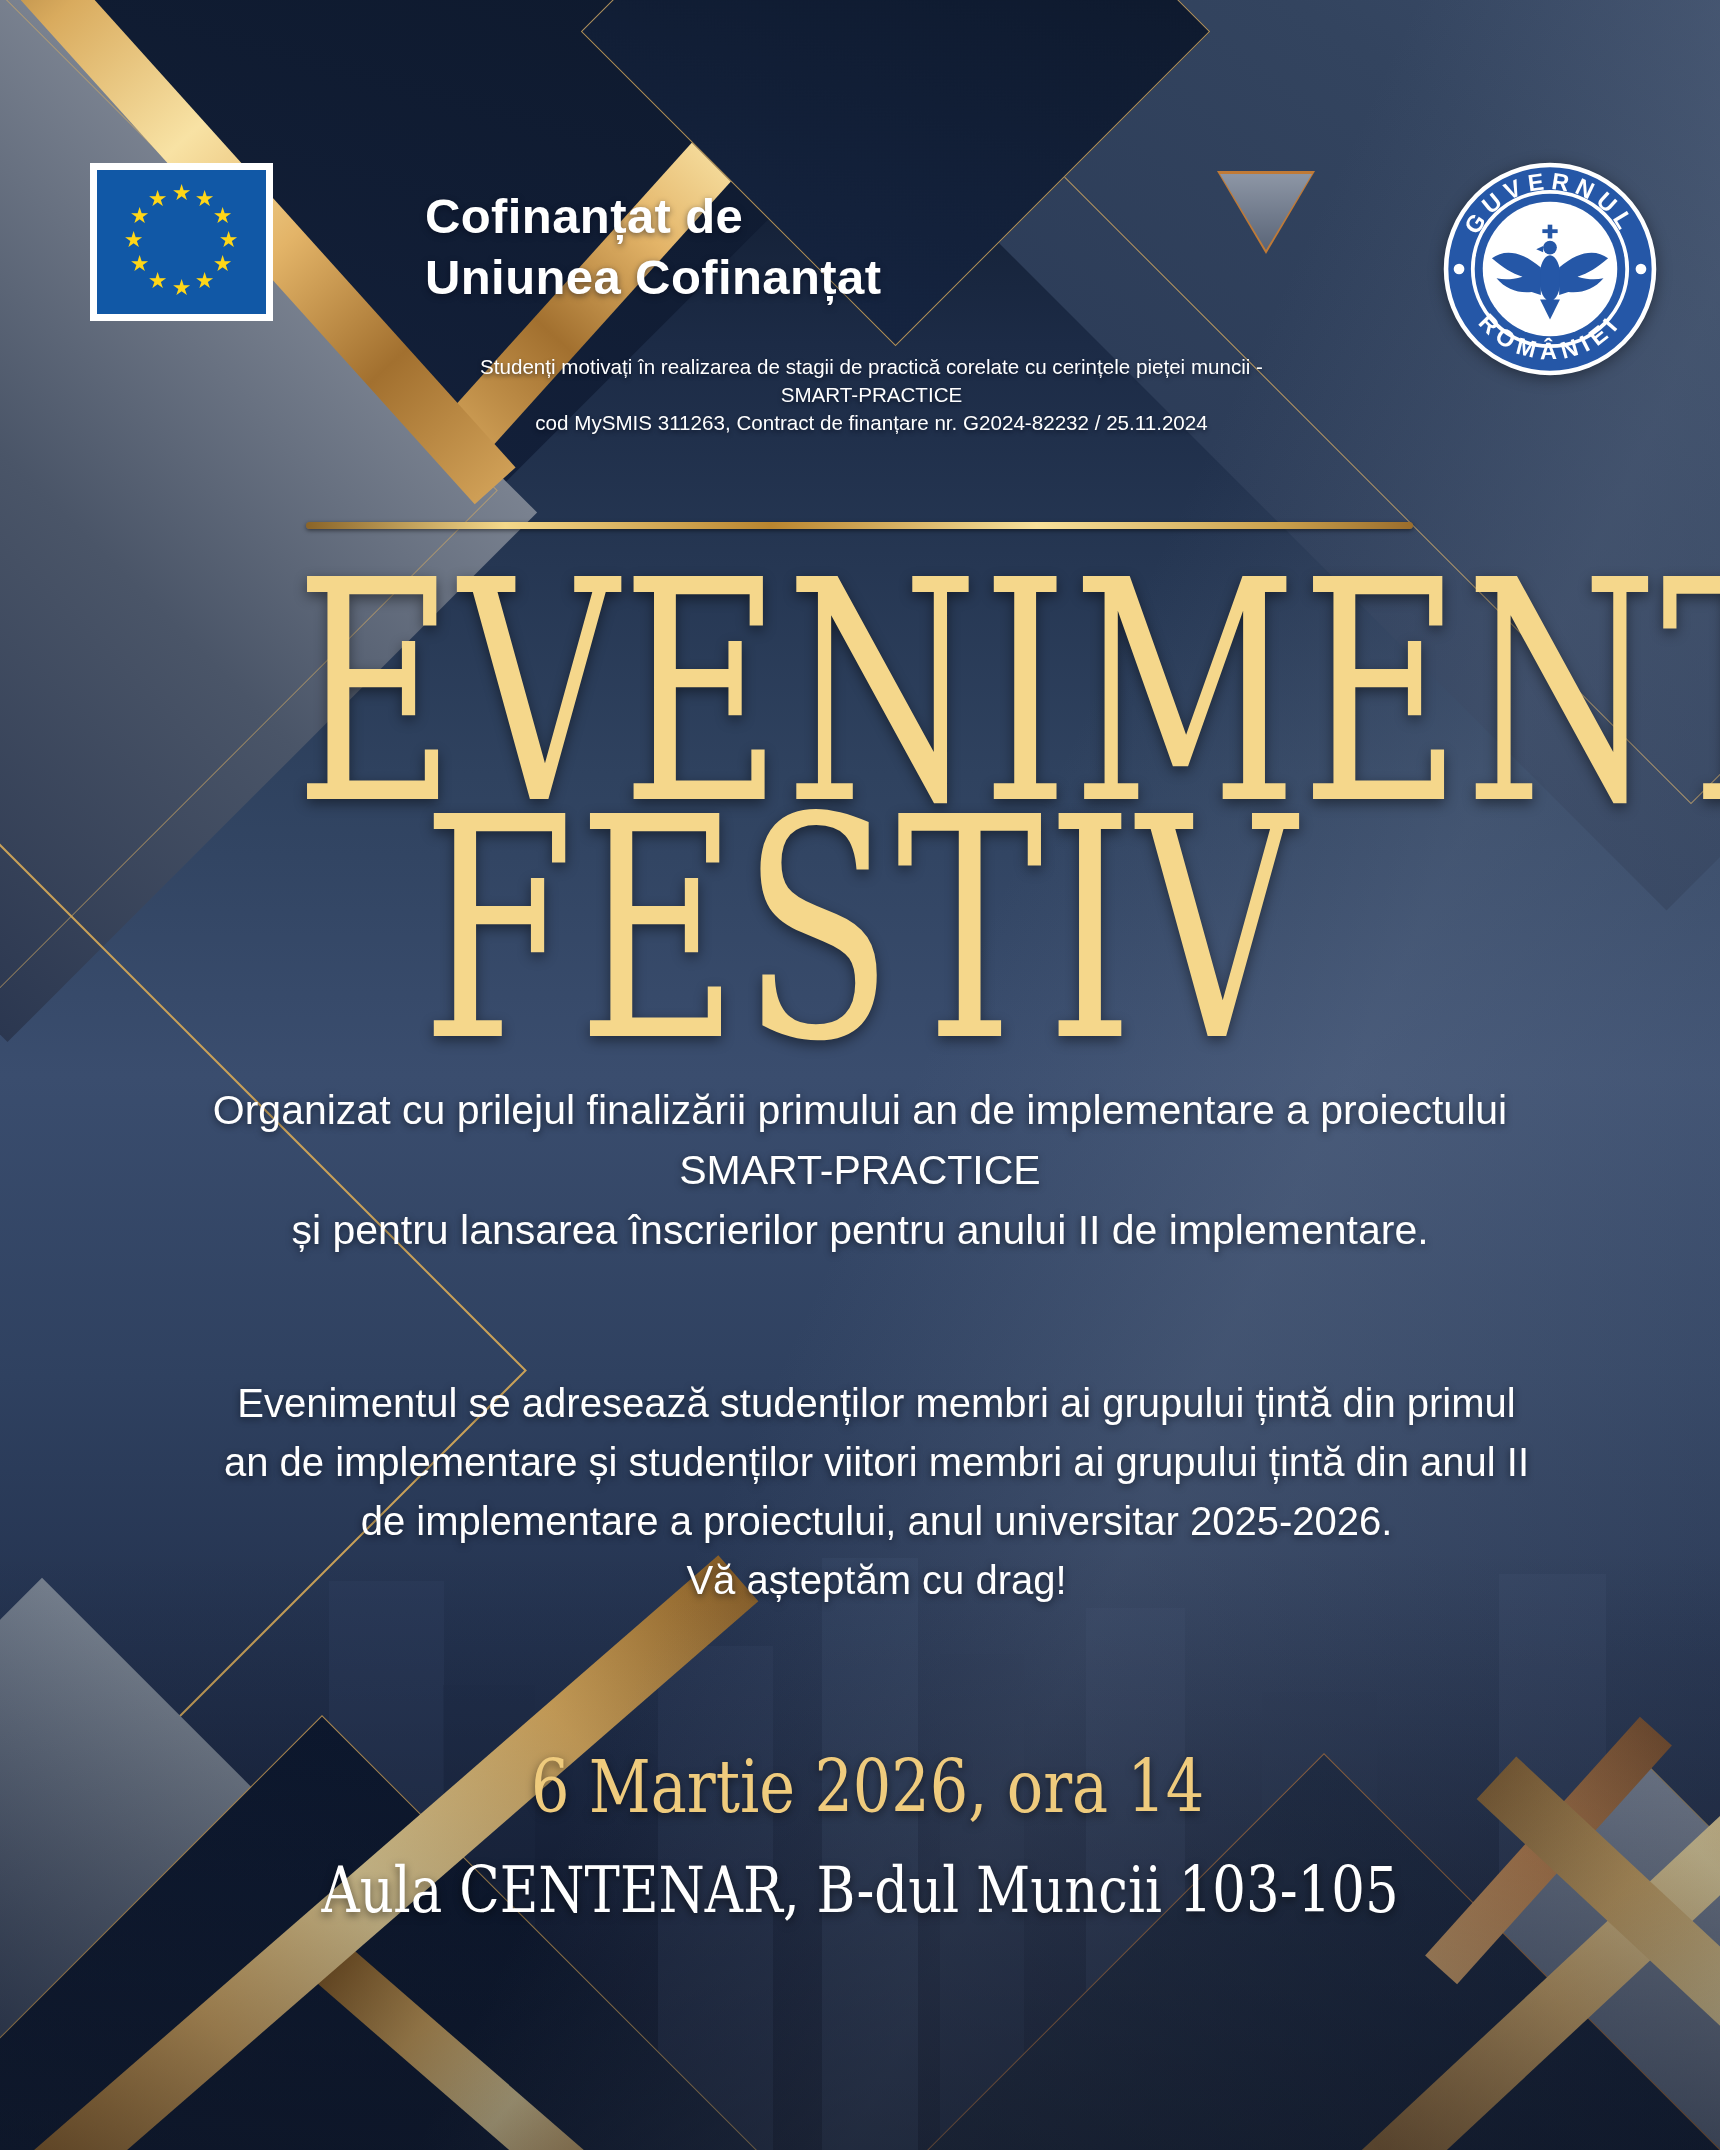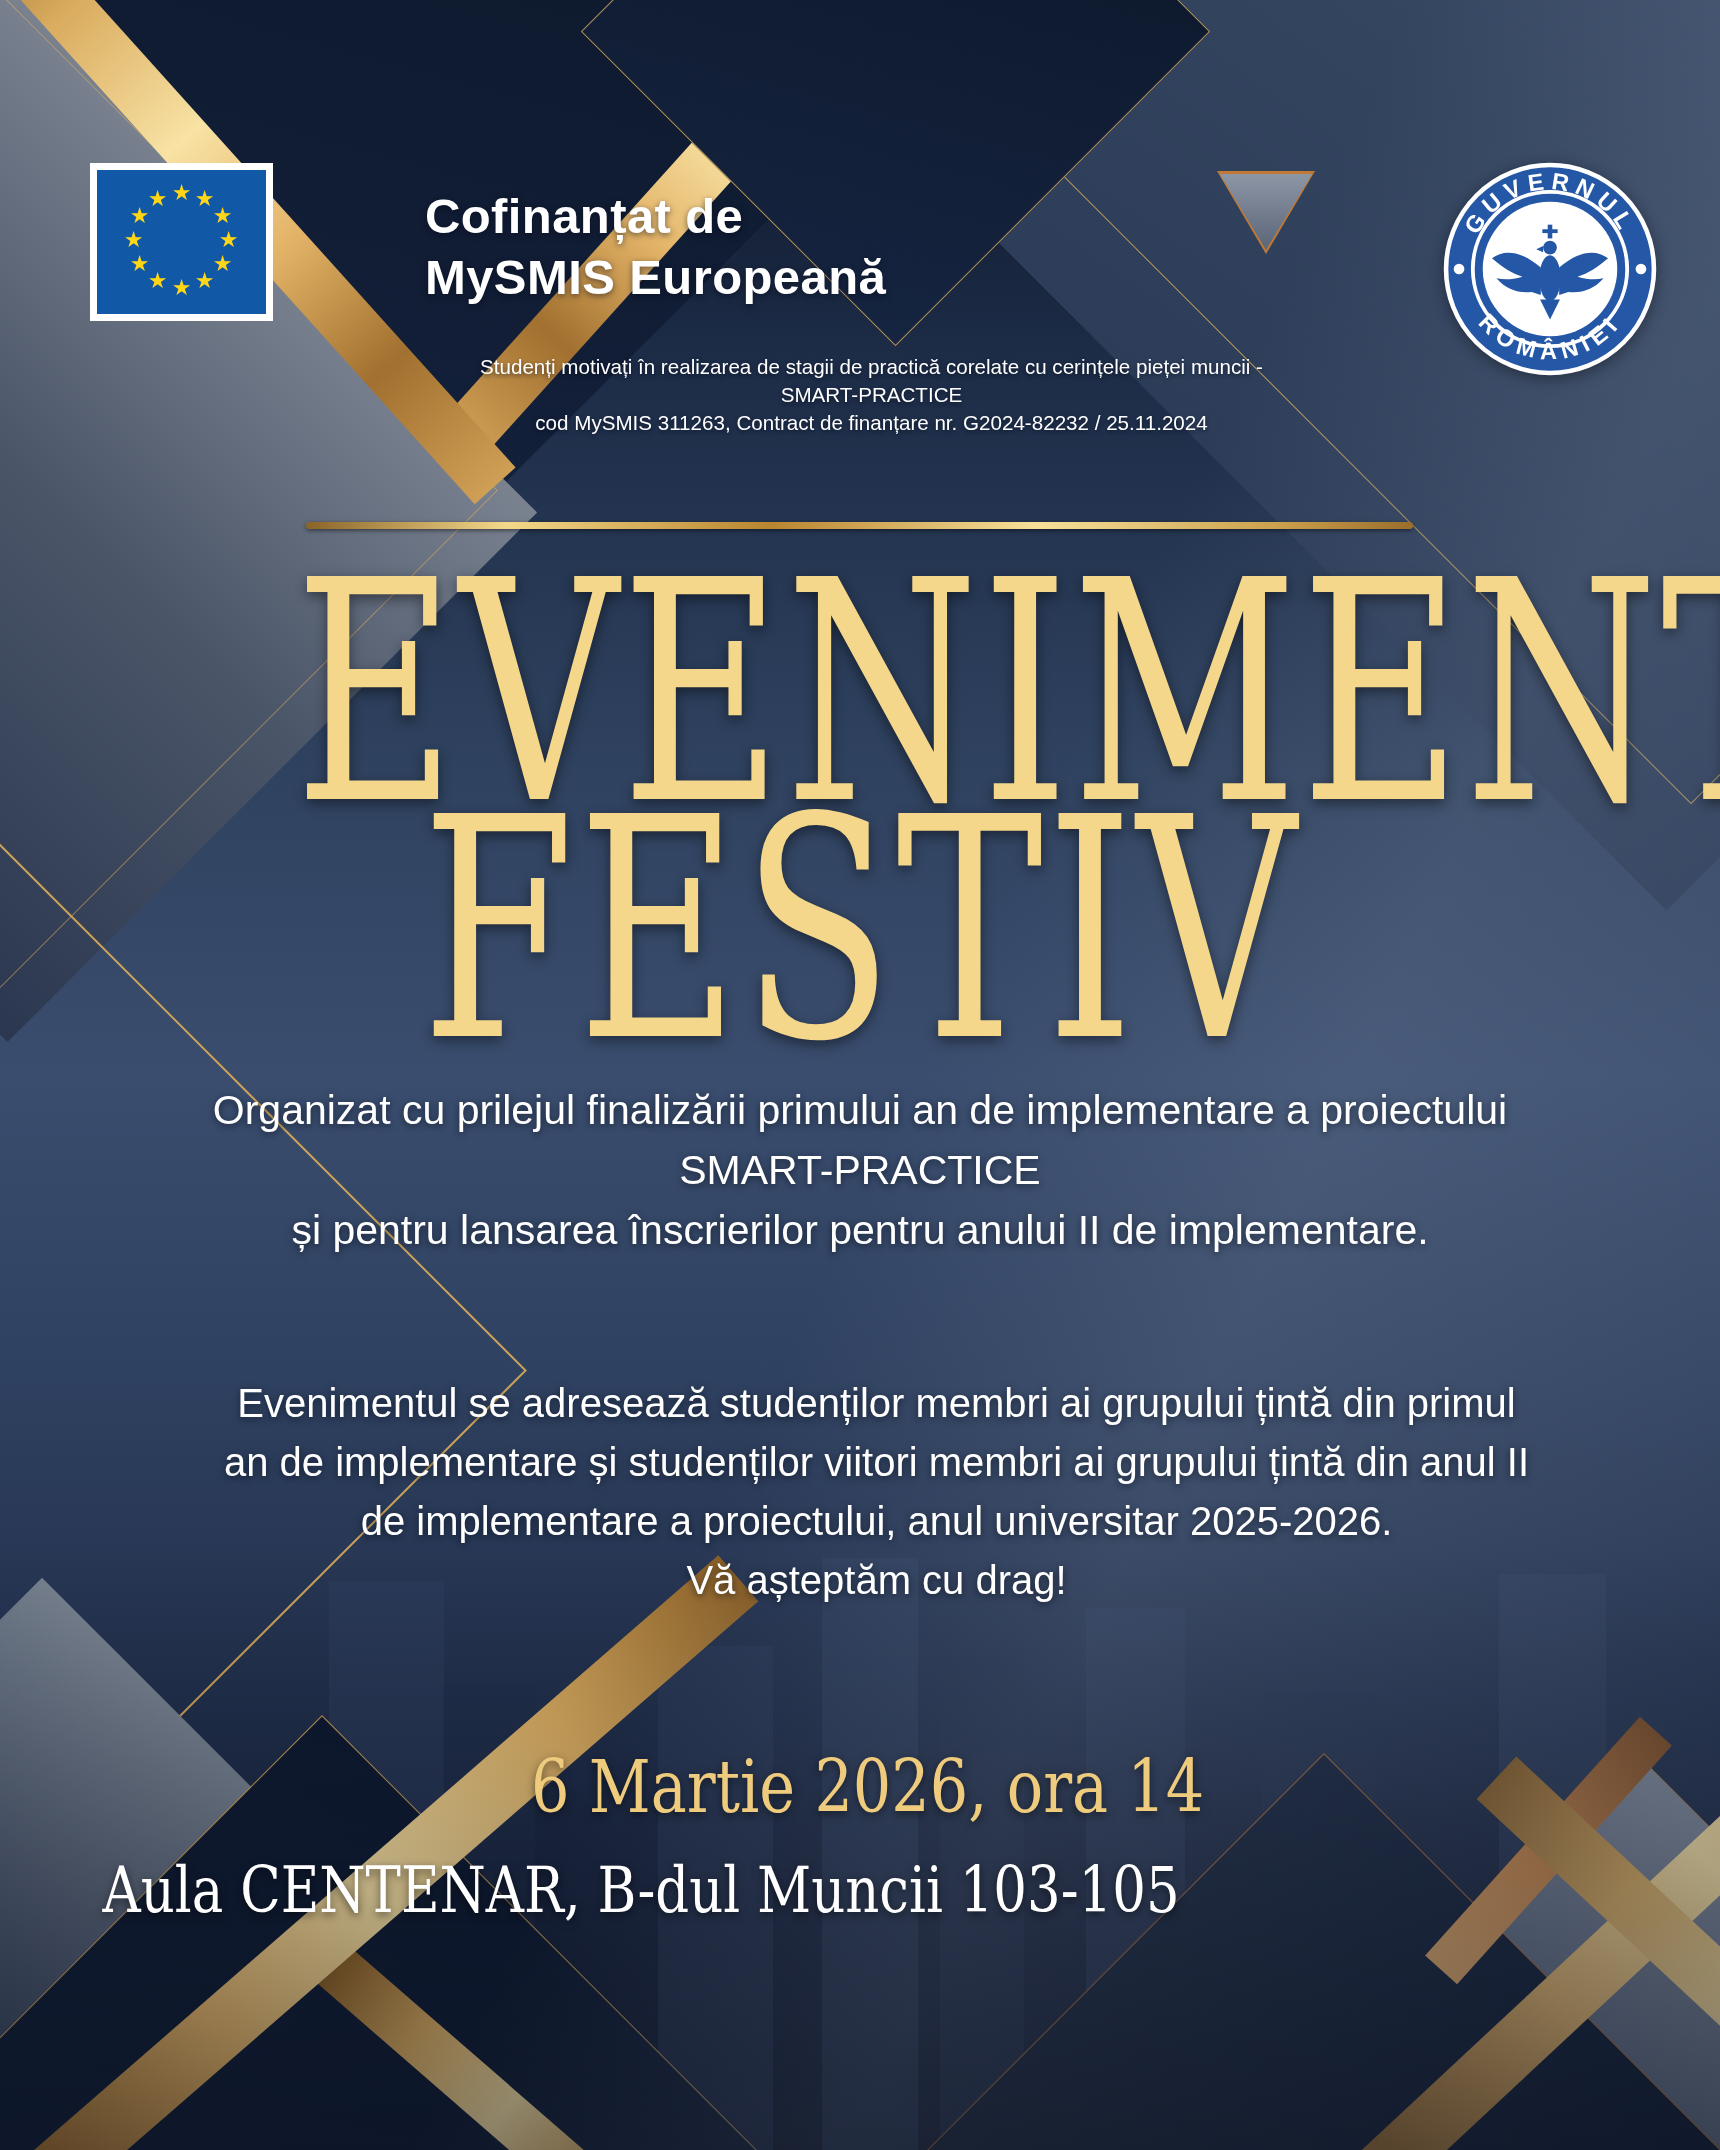--- a/index.html
+++ b/index.html
@@ -25,21 +25,21 @@
   .cof{position:absolute;left:425px;top:186px;color:#ffffff;font-weight:bold;font-size:49px;line-height:61px;letter-spacing:0.4px;text-shadow:0 2.3px 6.1px rgba(5,10,25,.55);}
   .proj{position:absolute;left:0;right:0;top:353px;text-align:center;color:#ffffff;font-size:20.6px;line-height:28px;font-weight:400;text-shadow:0 1.5px 4.6px rgba(5,10,25,.6);padding-left:23px;}
   .divider{position:absolute;left:306px;top:522px;width:1107px;height:6.9px;border-radius:3.8px;background:linear-gradient(90deg,#8a6428 0%,#f4d88a 18%,#b9852f 42%,#f7e09a 66%,#caa04c 88%,#9a6d2c 100%);box-shadow:0 1.5px 4.6px rgba(0,0,0,.5);}
   .title-line{position:absolute;left:0;right:0;text-align:center;font-family:"DejaVu Serif",serif;color:#f5d78b;font-size:306px;line-height:252px;letter-spacing:.015em;text-shadow:0 4.6px 15.3px rgba(0,0,0,.45);}
   .title-line>span{display:inline-block;transform:scaleX(.72);transform-origin:center;}
   .para{position:absolute;left:0;right:0;text-align:center;color:#ffffff;text-shadow:0 2.3px 7.6px rgba(5,10,20,.6);}
   .p1{top:1080px;font-size:41px;line-height:60px;}
   .p2{top:1374px;font-size:40px;line-height:59px;margin-left:33px;}
   .date-line{position:absolute;left:16px;right:0;top:1745px;text-align:center;font-family:"DejaVu Serif",serif;color:#efcb7d;font-size:72px;line-height:84px;text-shadow:0 3.1px 9.2px rgba(0,0,0,.5);}
   .date-line>span{display:inline-block;transform:scaleX(.84);transform-origin:center;}
-  .venue-line{position:absolute;left:0;right:0;top:1853px;font-family:"DejaVu Serif",serif;color:#ffffff;font-size:63px;line-height:76px;text-shadow:0 3.1px 9.2px rgba(0,0,0,.55);}
+  .venue-line{position:absolute;left:0;right:0;top:1853px;text-align:center;font-family:"DejaVu Serif",serif;color:#ffffff;font-size:63px;line-height:76px;text-shadow:0 3.1px 9.2px rgba(0,0,0,.55);}
   .venue-line>span{display:inline-block;transform:scaleX(.84);transform-origin:center;}
   .seal{position:absolute;left:1443px;top:162px;width:214px;height:214px;filter:drop-shadow(0 3.1px 7.6px rgba(0,0,0,.4));}
 </style>
 </head>
 <body>
 
 <div class="poster">
 
   <div class="diamond" style="left:76px;top:-459px;width:803px;height:803px;background:linear-gradient(150deg,#0a1423,#13203a);z-index:1;"></div>
   <div class="diamond" style="left:1093px;top:-474px;width:1147px;height:1147px;background:linear-gradient(170deg,#4a5a77 0%,#33445f 60%,#2b3b57 100%);z-index:1;"></div>
@@ -92,21 +92,21 @@
       <span class="eu-star" style="left:73px;top:106px;">★</span>
       <span class="eu-star" style="left:49px;top:99px;">★</span>
       <span class="eu-star" style="left:31px;top:82px;">★</span>
       <span class="eu-star" style="left:25px;top:58px;">★</span>
       <span class="eu-star" style="left:31px;top:34px;">★</span>
       <span class="eu-star" style="left:49px;top:17px;">★</span>
     </div>
 
     <div class="cof">
       <div>Cofinanțat de</div>
-      <div>MySMIS Europeană</div>
+      <div>Uniunea Cofinanțat</div>
     </div>
 
     <svg class="seal" viewBox="0 0 280 280" xmlns="http://www.w3.org/2000/svg">
       <circle cx="140" cy="140" r="136" fill="#2557a7" stroke="#ffffff" stroke-width="6"></circle>
       <circle cx="140" cy="140" r="101" fill="none" stroke="#ffffff" stroke-width="5"></circle>
       <circle cx="140" cy="140" r="88" fill="#ffffff"></circle>
       <circle cx="21" cy="140" r="7" fill="#ffffff"></circle>
       <circle cx="259" cy="140" r="7" fill="#ffffff"></circle>
       <defs>
         <path id="sealTop" d="M 36 140 A 104 104 0 0 1 244 140"></path>

